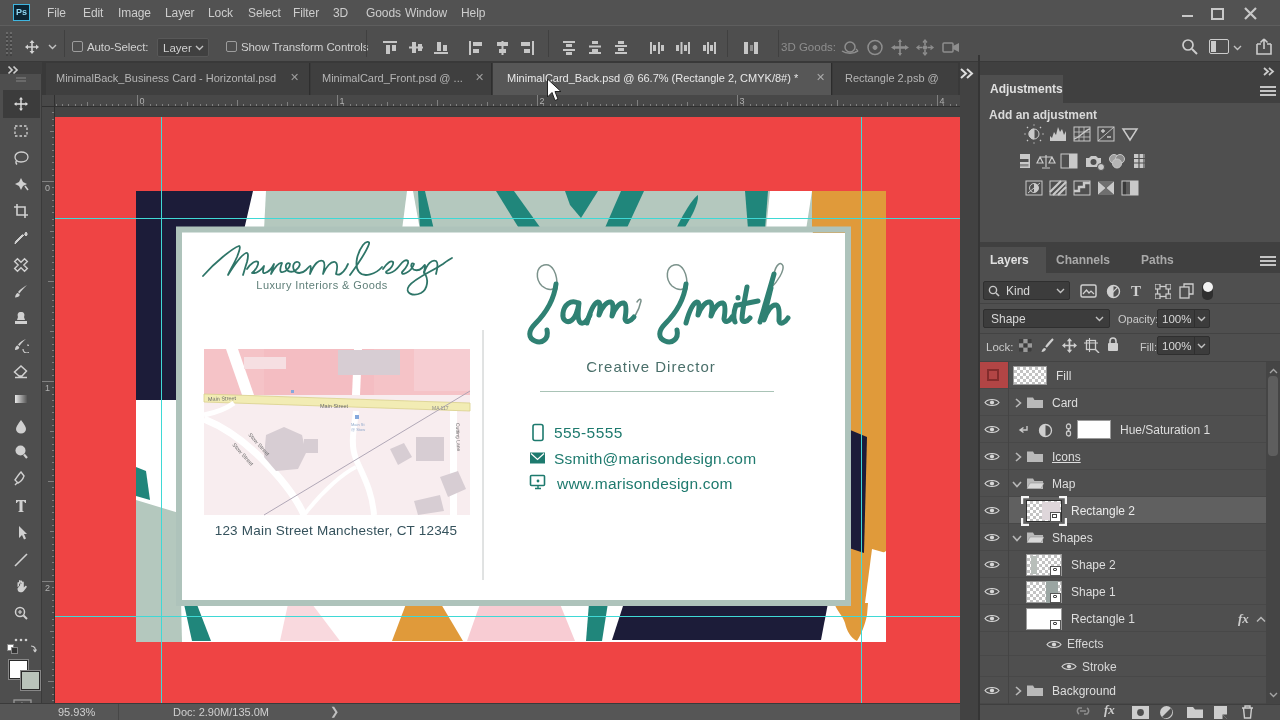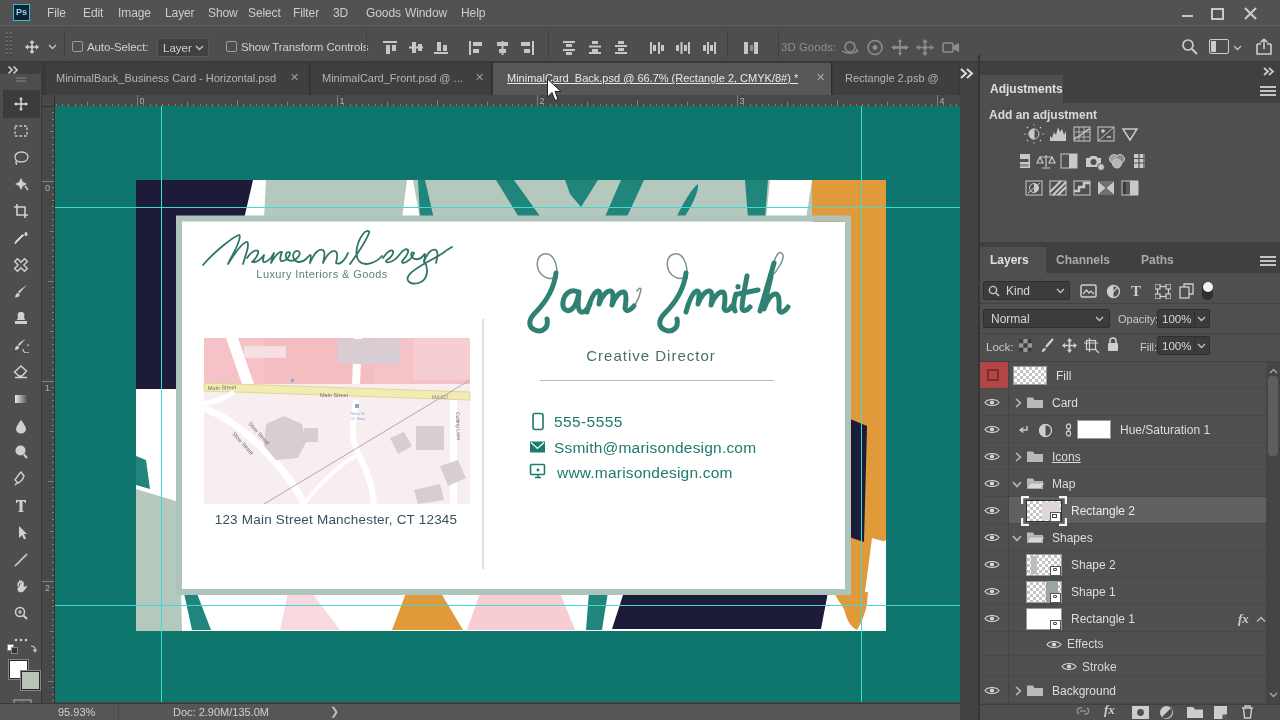--- a/index.html
+++ b/index.html
@@ -11,21 +11,21 @@
 </head>
 <body>
 
 <div class="abs" style="left:0;top:0;width:1280px;height:25px;background:#525252;"></div>
 <div class="abs" style="left:13px;top:4px;width:17px;height:17px;background:#0c2433;border:1px solid #3fb6e0;color:#8fd6f2;font-size:9px;font-weight:bold;text-align:center;line-height:15px;">Ps</div>
 <div id="menus">
   <div class="txt" style="left:47px;top:6px;font-size:12px;letter-spacing:-0.1px;color:#cdcdcd;">File</div>
   <div class="txt" style="left:83px;top:6px;font-size:12px;letter-spacing:-0.1px;color:#cdcdcd;">Edit</div>
   <div class="txt" style="left:118px;top:6px;font-size:12px;letter-spacing:-0.1px;color:#cdcdcd;">Image</div>
   <div class="txt" style="left:165px;top:6px;font-size:12px;letter-spacing:-0.1px;color:#cdcdcd;">Layer</div>
-  <div class="txt" style="left:208px;top:6px;font-size:12px;letter-spacing:-0.1px;color:#cdcdcd;">Show</div>
+  <div class="txt" style="left:208px;top:6px;font-size:12px;letter-spacing:-0.1px;color:#cdcdcd;">Lock</div>
   <div class="txt" style="left:248px;top:6px;font-size:12px;letter-spacing:-0.1px;color:#cdcdcd;">Select</div>
   <div class="txt" style="left:293px;top:6px;font-size:12px;letter-spacing:-0.1px;color:#cdcdcd;">Filter</div>
   <div class="txt" style="left:333px;top:6px;font-size:12px;letter-spacing:-0.1px;color:#cdcdcd;">3D</div>
   <div class="txt" style="left:366px;top:6px;font-size:12px;letter-spacing:-0.1px;color:#cdcdcd;">Goods</div>
   <div class="txt" style="left:405px;top:6px;font-size:12px;letter-spacing:-0.1px;color:#cdcdcd;">Window</div>
   <div class="txt" style="left:461px;top:6px;font-size:12px;letter-spacing:-0.1px;color:#cdcdcd;">Help</div>
 </div>
 
 <div class="abs" style="left:1182px;top:15px;width:11px;height:2px;background:#c8c8c8;"></div>
 <div class="abs" style="left:1211px;top:8px;width:13px;height:12px;border:2px solid #c8c8c8;"></div>
@@ -177,21 +177,21 @@
 
 <div class="abs" style="left:0;top:62px;width:978px;height:33px;background:#393939;"></div>
 <div id="tabs">
   <div class="abs" style="left:46px;top:63px;width:264px;height:32px;background:#3f3f3f;border-right:1px solid #2e2e2e;"></div>
   <div class="txt" style="left:56px;top:72px;font-size:11px;color:#b5b5b5;">MinimalBack_Business Card - Horizontal.psd</div>
   <div class="txt" style="left:290px;top:71px;font-size:11px;color:#9e9e9e;">✕</div>
   <div class="abs" style="left:311px;top:63px;width:181px;height:32px;background:#3f3f3f;border-right:1px solid #2e2e2e;"></div>
   <div class="txt" style="left:322px;top:72px;font-size:11px;color:#b5b5b5;">MinimalCard_Front.psd @ ...</div>
   <div class="txt" style="left:475px;top:71px;font-size:11px;color:#9e9e9e;">✕</div>
   <div class="abs" style="left:493px;top:63px;width:339px;height:32px;background:#575757;border-right:1px solid #2c2c2c;"></div>
-  <div class="txt" style="left:507px;top:72px;font-size:11px;color:#e8e8e8;text-decoration:underline;">MinimalCard_Back.psd @ 66.7% (Rectangle 2, CMYK/8#) *</div>
+  <div class="txt" style="left:507px;top:72px;font-size:11px;color:#e8e8e8;">MinimalCard_Back.psd @ 66.7% (Rectangle 2, CMYK/8#) *</div>
   <div class="txt" style="left:816px;top:71px;font-size:11px;color:#aaaaaa;">✕</div>
   <div class="abs" style="left:833px;top:63px;width:125px;height:32px;background:#3f3f3f;"></div>
   <div class="txt" style="left:845px;top:72px;font-size:11px;color:#b5b5b5;">Rectangle 2.psb @</div>
   <svg class="abs" style="left:959px;top:67px;z-index:5;" width="16" height="13">
       <path d="M2,2 L7,6.5 L2,11 M8,2 L13,6.5 L8,11" stroke="#dddddd" stroke-width="2" fill="none"></path>
     </svg>
 </div>
 
 <div class="abs" style="left:0;top:62px;width:42px;height:12px;background:#3e3e3e;"></div>
 <svg class="abs" style="left:7px;top:65px;" width="13" height="10">
@@ -543,21 +543,21 @@
       <div class="abs" style="left:9.5px;top:561.5px;width:3.5px;height:1px;background:#808080;"></div>
       <div class="abs" style="left:9.5px;top:567.75px;width:3.5px;height:1px;background:#808080;"></div>
       <div class="abs" style="left:6px;top:574px;width:7px;height:1px;background:#808080;"></div>
       <div class="abs" style="left:9.5px;top:580.25px;width:3.5px;height:1px;background:#808080;"></div>
       <div class="abs" style="left:9.5px;top:586.5px;width:3.5px;height:1px;background:#808080;"></div>
       <div class="abs" style="left:9.5px;top:592.75px;width:3.5px;height:1px;background:#808080;"></div>
     </div>
     <div class="abs" style="left:42px;top:95px;width:13px;height:12px;background:#484848;border-right:1px solid #303030;border-bottom:1px solid #303030;"></div>
   </div>
 
-<div class="abs" style="left:55px;top:106px;width:905px;height:596px;background:#0f766e;overflow:hidden;" id="canvasarea">
+<div class="abs" style="left:55px;top:117px;width:905px;height:596px;background:#ef4444;overflow:hidden;" id="canvasarea">
   <div id="docart" class="abs" style="left:81px;top:74px;width:750px;height:451px;">
   <svg width="750" height="451" viewBox="0 0 750 451" style="position:absolute;left:0;top:0;">
     <rect width="750" height="451" fill="#ffffff"></rect>
 
     <polygon points="120,0 676,0 676,39 112,39" fill="#b4c8be"></polygon>
 
     <polygon points="282,0 289,0 298,39 284,39" fill="#20867b"></polygon>
     <polygon points="360,0 378,0 406,39 384,39" fill="#20867b"></polygon>
     <polygon points="429,0 462,0 445,27 434,14" fill="#20867b"></polygon>
     <polygon points="485,0 508,0 490,39 468,39" fill="#20867b"></polygon>
@@ -791,21 +791,21 @@
       </svg>
     <svg class="abs" style="left:1179px;top:283px;" width="16" height="16">
         <rect x="1" y="4" width="9" height="11" stroke="#cfcfcf" stroke-width="1.3" fill="none"></rect>
         <path d="M5,4 V1 H14 V11 H10" stroke="#cfcfcf" stroke-width="1.3" fill="none"></path>
       </svg>
     <div class="abs" style="left:1202px;top:282px;width:11px;height:18px;background:#2f2f2f;border-radius:5px;"></div>
     <div class="abs" style="left:1202.5px;top:282px;width:10px;height:10px;background:#f2f2f2;border-radius:50%;"></div>
     <div class="abs" style="left:980px;top:303px;width:300px;height:1px;background:#434343;"></div>
 
     <div class="abs" style="left:983px;top:309px;width:127px;height:19px;background:#3c3c3c;border:1px solid #2f2f2f;border-radius:2px;"></div>
-    <div class="txt" style="left:991px;top:312px;font-size:12px;color:#d8d8d8;">Normal</div>
+    <div class="txt" style="left:991px;top:312px;font-size:12px;color:#d8d8d8;">Shape</div>
     <svg class="abs" style="left:1095px;top:316px;" width="9" height="6">
         <path d="M1,1 L4.5,4.5 L8,1" stroke="#c2c2c2" stroke-width="1.4" fill="none"></path>
       </svg>
     <div class="txt" style="left:1118px;top:313px;font-size:11px;color:#c9c9c9;">Opacity:</div>
     <div class="abs" style="left:1157px;top:309px;width:53px;height:19px;background:#3c3c3c;border:1px solid #2f2f2f;border-radius:2px;"></div>
     <div class="txt" style="left:1162px;top:313px;font-size:11.5px;color:#d8d8d8;">100%</div>
     <div class="abs" style="left:1194px;top:309px;width:1px;height:19px;background:#2f2f2f;"></div>
     <svg class="abs" style="left:1197px;top:316px;" width="9" height="6">
         <path d="M1,1 L4.5,4.5 L8,1" stroke="#c2c2c2" stroke-width="1.4" fill="none"></path>
       </svg>

